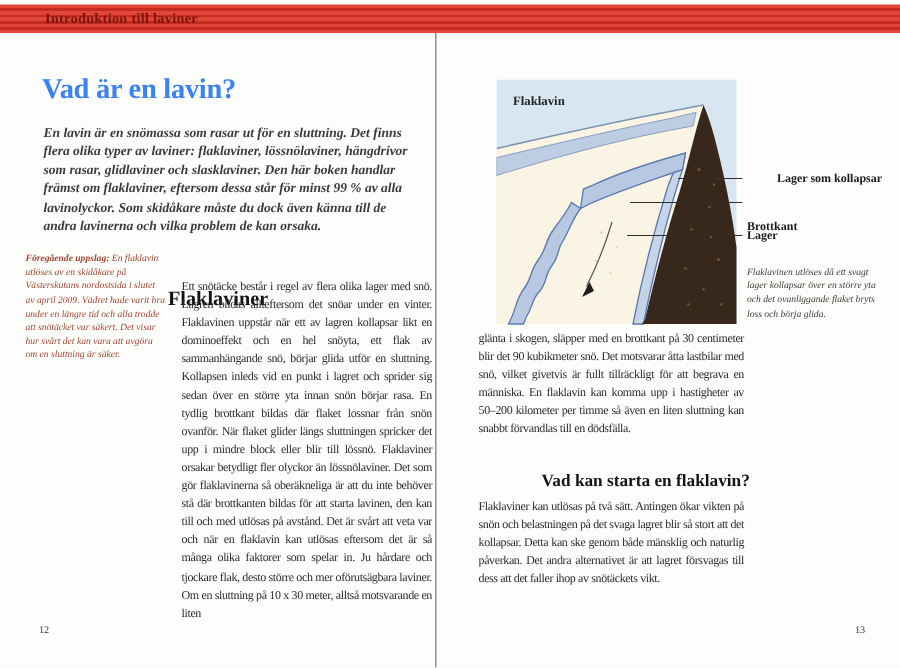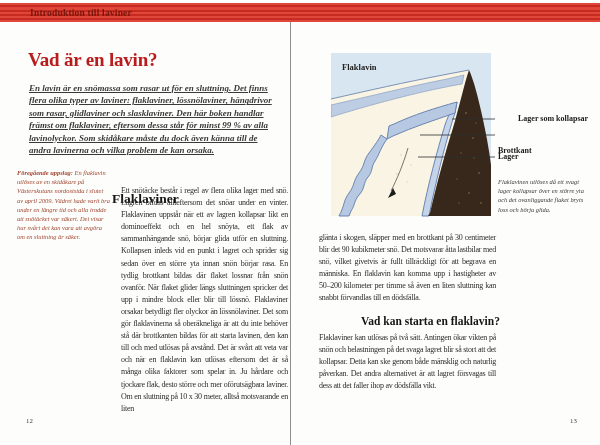--- a/index.html
+++ b/index.html
@@ -9,40 +9,40 @@
   
   .header-bar{position:absolute;left:0;top:3px;width:600px;height:19px;
     background:repeating-linear-gradient(180deg,#e1463a 0px,#e1463a 2.4px,#c52b1f 2.4px,#c52b1f 4.3px);padding-left:28px;}
   .header-bar .header-title{position:absolute;left:30px;top:0;height:19px;line-height:20px;
     font-weight:bold;font-size:9.5px;color:#7a150c;letter-spacing:.2px;}
 
   
   .gutter{position:absolute;left:290px;top:22px;width:1px;height:423px;background:#8d8d8d;}
 
   
-  .page-title{position:absolute;left:28px;top:49px;font-size:19px;font-weight:bold;color:#b91c1c;letter-spacing:-.2px;}
+  .page-title{position:absolute;left:28px;top:49px;font-size:19px;font-weight:bold;color:#3b82f6;letter-spacing:-.2px;}
   .intro{position:absolute;left:29px;top:82px;width:244px;font-style:italic;font-weight:bold;
-    font-size:9px;line-height:12.4px;color:#3a3a3a;text-decoration:underline;}
+    font-size:9px;line-height:12.4px;color:#3a3a3a;}
   .sidebar-note{position:absolute;left:17px;top:168px;width:93px;font-style:italic;
     font-size:6.4px;line-height:9.2px;color:#a04530;}
   .sidebar-note .lbl{font-weight:bold;}
   .h-flak{position:absolute;left:112px;top:163px;font-size:13.5px;font-weight:bold;color:#141414;margin-top:28px;}
   .body-left{position:absolute;left:121px;top:185px;width:167px;font-size:8px;line-height:12.1px;
     letter-spacing:-.25px;color:#2d2d2d;text-align:justify;}
 
   
   .diagram{position:absolute;left:331px;top:53px;width:252px;height:172px;}
   .diagram svg{position:absolute;left:0;top:0;}
   .diagram-title{position:absolute;left:11px;top:9px;font-size:8.5px;font-weight:bold;color:#22221f;font-family:Liberation Serif, serif;}
   .d-label{position:absolute;left:167px;font-size:8px;font-weight:bold;color:#1b1b1b;white-space:nowrap;}
   .d-label.l1{top:61px;margin-left:20px;} .d-label.l2{top:93px;} .d-label.l3{top:99px;}
   .d-caption{position:absolute;left:167px;top:124px;width:86px;font-style:italic;
     font-size:6.4px;line-height:9.2px;color:#3c3b37;}
 
-  .body-right{position:absolute;left:319px;top:232px;width:177px;font-size:8px;line-height:12.1px;
+  .body-right{position:absolute;left:319px;top:220px;width:177px;font-size:8px;line-height:12.1px;
     letter-spacing:-.25px;color:#2d2d2d;text-align:justify;}
   .h-start{position:absolute;left:319px;top:315px;font-size:11.5px;font-weight:bold;color:#141414;margin-left:42px;}
   .body-right2{position:absolute;left:319px;top:332px;width:177px;font-size:8px;line-height:12.1px;
     letter-spacing:-.25px;color:#2d2d2d;text-align:justify;}
 
   .pageno{position:absolute;top:417px;font-size:6.8px;color:#3a3a3a;}
   .pageno.left{left:26px;} .pageno.right{left:570px;}
 </style>
 </head>
 <body>
@@ -122,18 +122,18 @@
       </svg>
       <div class="diagram-title">Flaklavin</div>
       <div class="d-label l1">Lager som kollapsar</div>
       <div class="d-label l2">Brottkant</div>
       <div class="d-label l3">Lager</div>
       <div class="d-caption">Flaklavinen utlöses då ett svagt lager kollapsar över en större yta och det ovanliggande flaket bryts loss och börja glida.</div>
     </div>
 
     <div class="body-right">glänta i skogen, släpper med en brottkant på 30 centimeter blir det 90 kubikmeter snö. Det motsvarar åtta lastbilar med snö, vilket givetvis är fullt tillräckligt för att begrava en människa. En flaklavin kan komma upp i hastigheter av 50–200 kilometer per timme så även en liten sluttning kan snabbt förvandlas till en dödsfälla.</div>
     <div class="h-start">Vad kan starta en flaklavin?</div>
-    <div class="body-right2">Flaklaviner kan utlösas på två sätt. Antingen ökar vikten på snön och belastningen på det svaga lagret blir så stort att det kollapsar. Detta kan ske genom både mänsklig och naturlig påverkan. Det andra alternativet är att lagret försvagas till dess att det faller ihop av dödsfälla vikt.</div>
+    <div class="body-right2">Flaklaviner kan utlösas på två sätt. Antingen ökar vikten på snön och belastningen på det svaga lagret blir så stort att det kollapsar. Detta kan ske genom både mänsklig och naturlig påverkan. Det andra alternativet är att lagret försvagas till dess att det faller ihop av snötäckets vikt.</div>
 
     <div class="pageno right">13</div>
   </div>
 
 </div>
 
 </body></html>

